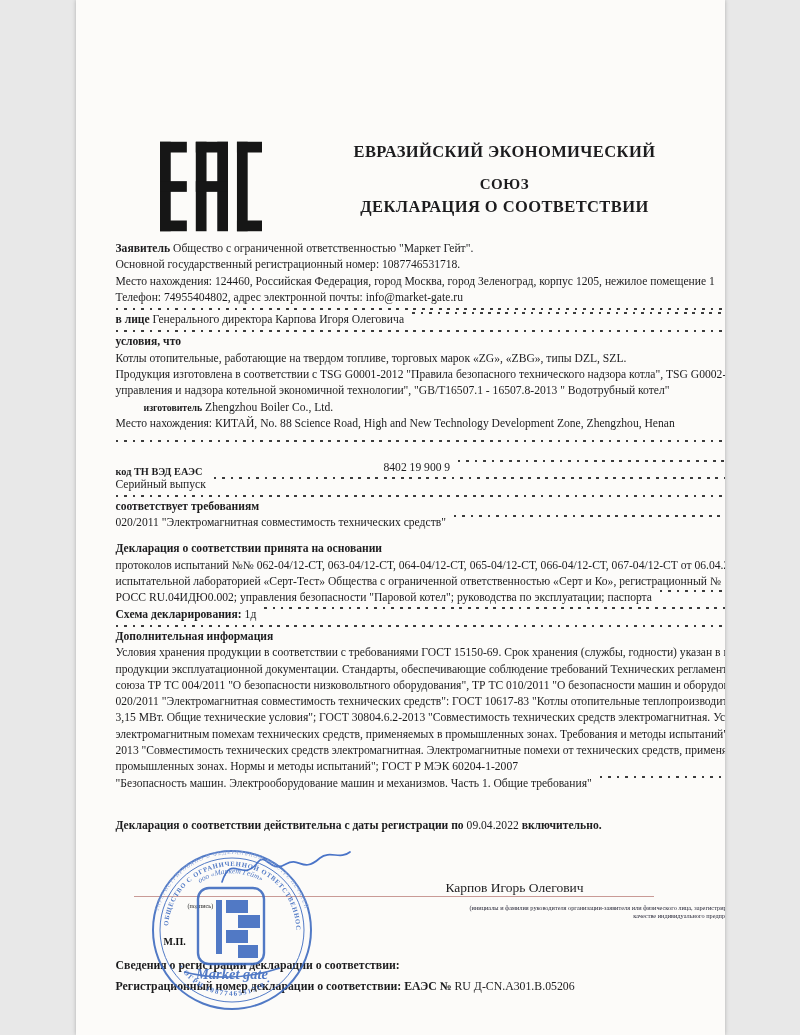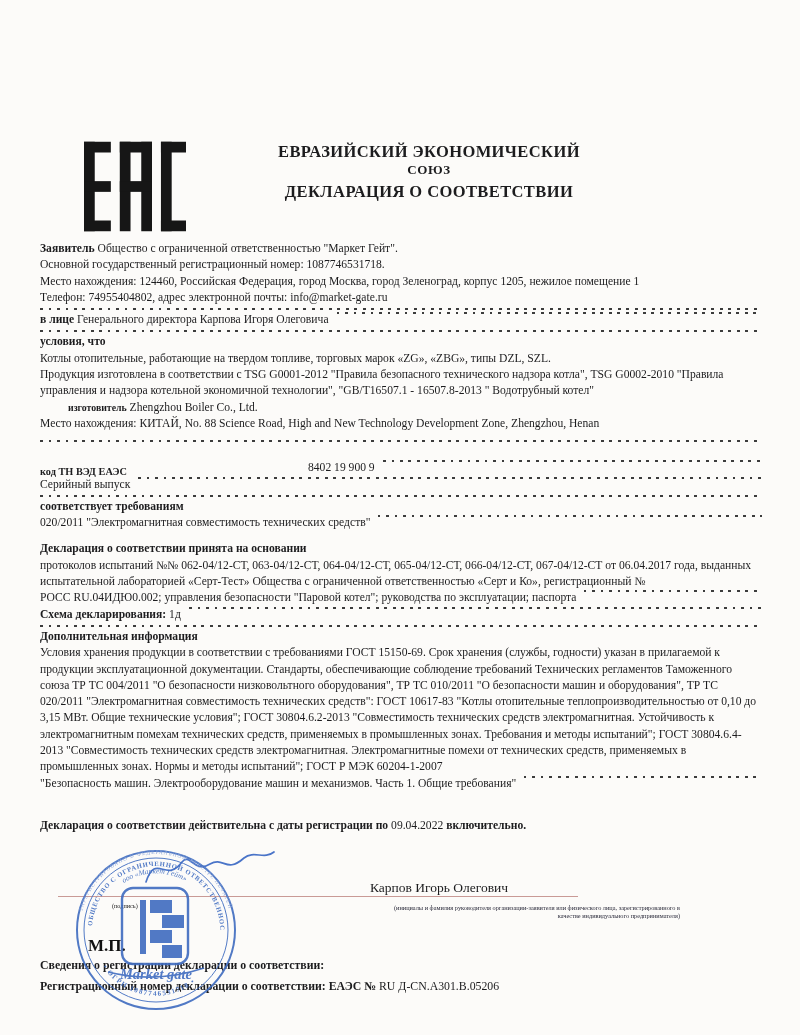--- a/index.html
+++ b/index.html
@@ -1,50 +1,50 @@
 <!DOCTYPE html>
 <html><head>
 <meta charset="utf-8">
 <style>
   html,body{margin:0;padding:0;background:#e8e8e8;}
   .page{
     position:relative;
-    width:800px;height:1035px;
+    width:649px;height:1035px;
     margin:0 auto;
     background:#fcfbf9;
     font-family:"Liberation Serif","DejaVu Serif",serif;
     color:#1c1c1e;
     overflow:hidden;
     box-shadow:0 0 4px rgba(0,0,0,.25);
   }
   .content{position:absolute;left:40px;top:0;width:722px;}
   .hdr{display:flex;align-items:flex-start;margin-top:138px;}
   .eac-logo{width:102px;height:97px;margin-left:44px;flex:0 0 auto;}
   .titleblock{flex:1;text-align:center;padding-right:90px;padding-top:4px;}
   .t1{font-weight:bold;font-size:16.5px;letter-spacing:.4px;}
-  .t2{font-weight:bold;font-size:13px;letter-spacing:.6px;margin-top:0;}
+  .t2{font-weight:bold;font-size:15px;letter-spacing:.6px;margin-top:14px;}
   .t3{font-weight:bold;font-size:16.5px;letter-spacing:.4px;margin-top:4px;}
   .ln{font-size:11.6px;line-height:16.3px;}
   .b{font-weight:bold;}
   .dots{height:3px;background:repeating-linear-gradient(to right,#3c3c3c 0 2.5px,transparent 2.5px 8.5px);background-position:left bottom;background-size:100% 2px;background-repeat:no-repeat;margin:1px 0 2px;}
   .leader{display:flex;align-items:flex-start;}
   .leader .txt{white-space:nowrap;}
   .fill{flex:1;margin-left:8px;margin-bottom:3px;height:2px;background:repeating-linear-gradient(to right,#3c3c3c 0 2.5px,transparent 2.5px 8.5px);}
   .codeline{display:flex;align-items:flex-end;margin-top:18px;gap:36px;}
   .codelabel{font-weight:bold;font-size:10.3px;width:232px;flex:0 0 auto;}
   .gap6{height:6px;}
   .gap10{height:10px;}
   .mfg{font-weight:bold;font-size:9.8px;margin-left:28px;}
   
   .sig-zone{position:relative;height:112px;margin-top:10px;text-align:right;}
   .sig-line{position:absolute;left:18px;top:52px;width:520px;height:1px;background:#c99a96;}
   .sig-name{position:absolute;left:330px;top:36px;font-size:13.5px;}
   .sig-note{position:absolute;left:330px;top:60px;width:310px;font-size:6.3px;line-height:7.6px;color:#2a2a3a;}
   .podpis{position:absolute;left:72px;top:58px;font-size:6.2px;color:#222;}
-  .mp{position:absolute;left:48px;top:92px;font-weight:bold;font-size:17px;color:#111;}
+  .mp{position:absolute;left:48px;top:92px;font-weight:bold;font-size:10px;color:#111;}
   .stamp{position:absolute;left:30px;top:0px;width:172px;height:172px;opacity:.9;pointer-events:none;}
   .sig-scribble{position:absolute;left:100px;top:0px;width:140px;height:46px;}
   .reg-hdr{font-weight:bold;font-size:11.8px;margin-top:2px;}
   .reg-line{font-size:11.8px;margin-top:6px;}
 </style>
 </head>
 <body>
 
 <div class="page">
   <div class="content">

